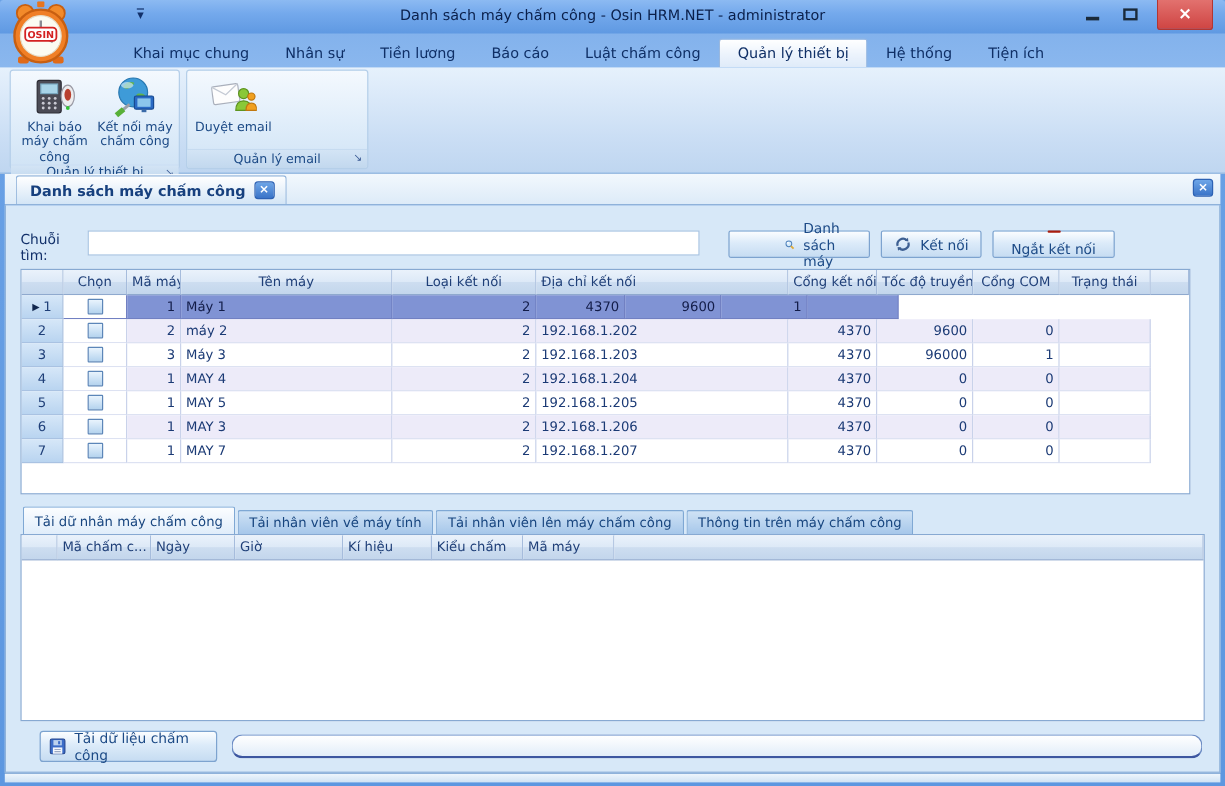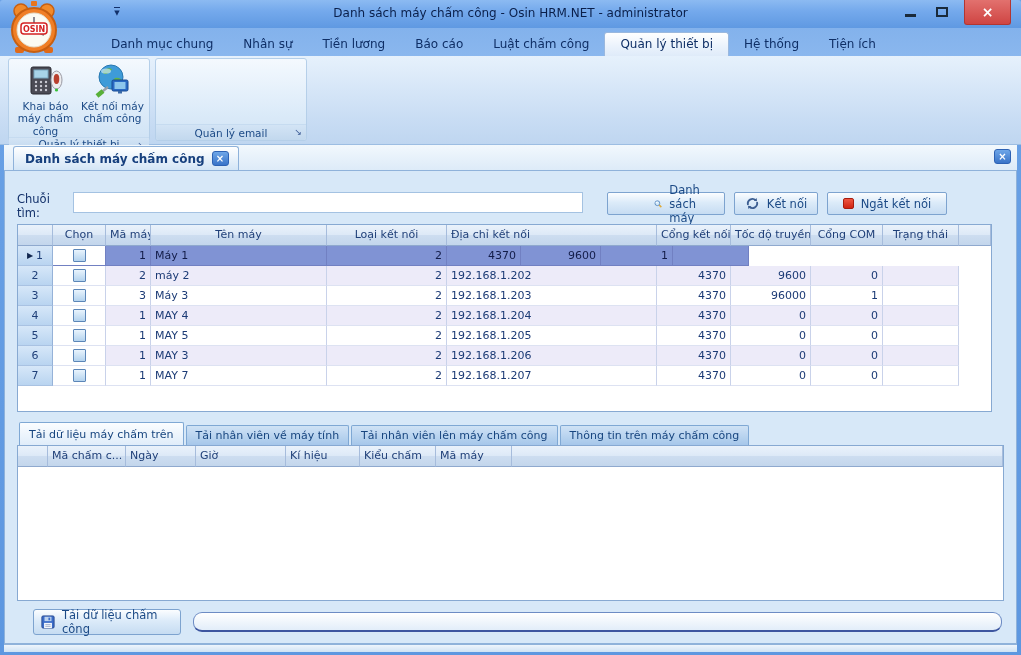--- a/index.html
+++ b/index.html
@@ -110,21 +110,21 @@
     font-family:"DejaVu Sans",sans-serif; font-size:11px; padding:0 4px; color:#1b3a75;
   }
   .tbtn {
     height:23px; display:flex; align-items:center; justify-content:center; gap:7px;
     border:1px solid #7da3cf; border-radius:2px;
     background:linear-gradient(#fbfdff,#dcebf9 45%,#c6dcf2);
     color:#1c4a86; font-size:11.5px; cursor:pointer; padding:0 8px;
   }
   .tbtn.b1 { width:118px; margin-left:24px;padding-left:46px; }
   .tbtn.b2 { width:84px;  margin-left:9px; }
-  .tbtn.b3 { width:120px; margin-left:9px; }
+  .tbtn.b3 { width:102px; margin-left:9px;flex-direction:column; }
   .stopsq { width:11px; height:11px; background:linear-gradient(#ef5742,#cf2412); border:1px solid #a81d0e; border-radius:2px; }
 
   
   .gridwrap {
     width:975px; height:188px; margin-top:8px;
     border:1px solid #87a9d2; background:#fff; overflow:hidden;
   }
   .grow { display:flex; height:20px; line-height:19px; }
   .ghead { height:21px; line-height:20px; }
   .cell {
@@ -222,21 +222,21 @@
       <div class="wbtn">
           <div class="maxbox"></div>
         </div>
       <div class="wbtn close">
           <span>×</span>
         </div>
     </div>
   </div>
 
   <div class="tabrow">
-    <div class="rtab">Danh mục chung</div>
+    <div class="rtab">Khai mục chung</div>
     <div class="rtab">Nhân sự</div>
     <div class="rtab">Tiền lương</div>
     <div class="rtab">Báo cáo</div>
     <div class="rtab">Luật chấm công</div>
     <div class="rtab active">Quản lý thiết bị</div>
     <div class="rtab">Hệ thống</div>
     <div class="rtab">Tiện ích</div>
   </div>
 
   <div class="ribbon">
@@ -281,20 +281,35 @@
         </div>
       </div>
       <div class="gfoot">
         <span>Quản lý thiết bị</span>
         <span class="launcher">↘</span>
       </div>
     </div>
 
     <div class="rgroup" style="width:152px;">
       <div class="btns">
+        <div class="bigbtn" style="width:71px;">
+          <div class="bicon">
+            <svg width="38" height="30" viewBox="0 0 38 30">
+              <g transform="rotate(-8 12 12)">
+                <rect x="1" y="5" width="22" height="15" rx="1.5" fill="#fdfdfd" stroke="#aab0bc"></rect>
+                <path d="M1 5 L12 13 L23 5" stroke="#c4cad4" fill="none"></path>
+              </g>
+              <circle cx="27" cy="12" r="4.2" fill="#8ac838" stroke="#5e9420"></circle>
+              <path d="M20.5 26 q0 -8 6.5 -8 q6.5 0 6.5 8z" fill="#8ac838" stroke="#5e9420"></path>
+              <circle cx="33.5" cy="14.5" r="3" fill="#f0a020" stroke="#c07810"></circle>
+              <path d="M29 26 q0 -6 4.5 -6 q4.5 0 4.5 6z" fill="#f0a020" stroke="#c07810"></path>
+            </svg>
+          </div>
+          <div class="blabel">Duyệt email</div>
+        </div>
       </div>
       <div class="gfoot">
         <span>Quản lý email</span>
         <span class="launcher">↘</span>
       </div>
     </div>
   </div>
 
   <div class="docstrip">
     <div class="doctab">
@@ -468,21 +483,21 @@
         <div class="cell cdc">192.168.1.207</div>
         <div class="cell cck num">4370</div>
         <div class="cell ctd num">0</div>
         <div class="cell ccc num">0</div>
         <div class="cell ctt"></div>
         <div class="cf"></div>
       </div>
     </div>
 
     <div class="dtabs">
-      <div class="dtab active">Tải dữ liệu máy chấm trên</div>
+      <div class="dtab active">Tải dữ nhân máy chấm công</div>
       <div class="dtab">Tải nhân viên về máy tính</div>
       <div class="dtab">Tải nhân viên lên máy chấm công</div>
       <div class="dtab">Thông tin trên máy chấm công</div>
     </div>
 
     <div class="gridwrap2">
       <div class="grow ghead">
         <div class="cell hcell d1"></div>
         <div class="cell hcell d2 hl">Mã chấm c...</div>
         <div class="cell hcell d3 hl">Ngày</div>

